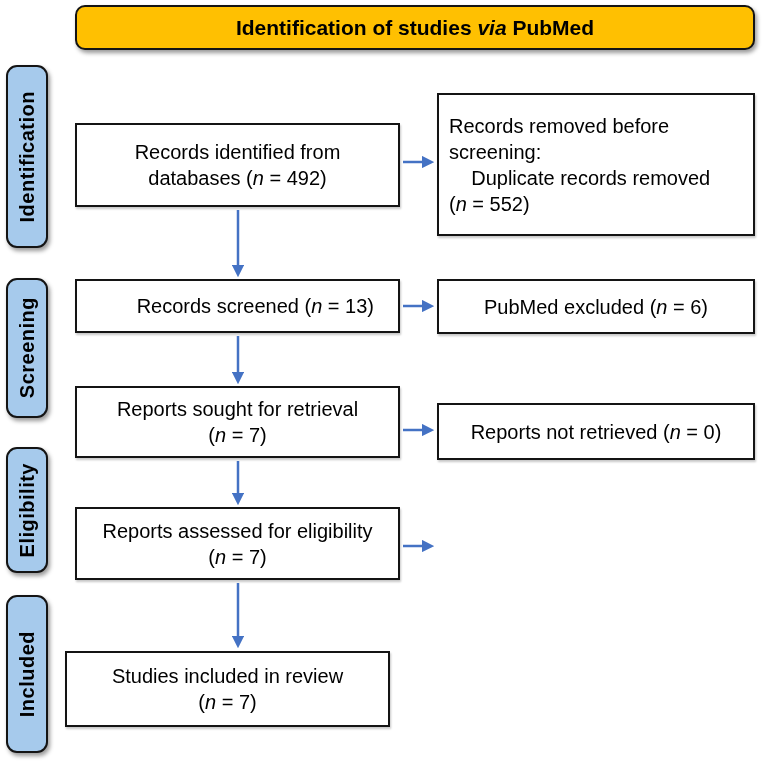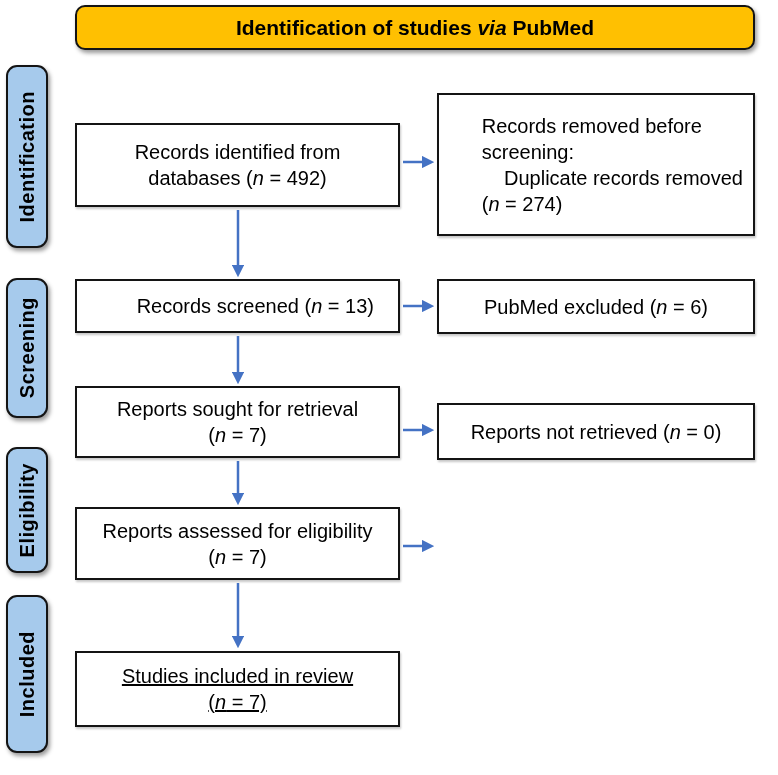--- a/index.html
+++ b/index.html
@@ -35,31 +35,31 @@
 
   
   .box{
     position:absolute;background:#ffffff;border:2.5px solid #141414;
     display:flex;align-items:center;justify-content:center;
     font-size:20px;line-height:26px;text-align:center;
     box-shadow:1px 2px 2px rgba(0,0,0,.22);
     box-sizing:border-box;padding:4px 24px;
   }
   .box .txt{white-space:pre-line;}
-  .box.align-left{justify-content:flex-end;text-align:left;padding:6px 10px;}
+  .box.align-left{justify-content:flex-start;text-align:left;padding:6px 10px;}
 
   .box-identified{left:75px;top:123px;width:325px;height:84px;}
   .box-removed{left:437px;top:93px;width:318px;height:143px;}
   .box-screened{left:75px;top:279px;width:325px;height:54px;justify-content:flex-end;}
   .box-rec-excluded{left:437px;top:279px;width:318px;height:55px;}
   .box-sought{left:75px;top:386px;width:325px;height:72px;align-items:center;}
   .box-not-retrieved{left:437px;top:403px;width:318px;height:57px;}
   .box-assessed{left:75px;top:507px;width:325px;height:73px;}
   .box-rep-excluded{left:437px;top:517px;width:318px;height:57px;}
-  .box-included{left:75px;top:651px;width:325px;height:76px;text-decoration:underline;}
+  .box-included{left:65px;top:651px;width:325px;height:76px;}
 
   
   .arrows{position:absolute;left:0;top:0;width:778px;height:775px;pointer-events:none;}
 </style>
 </head>
 <body>
 
 <div class="canvas">
 
   <div class="banner">
@@ -100,21 +100,21 @@
 
   <div class="box box-included">
     <div class="txt"><span>Studies included in review
 (</span><i>n</i><span> = 7)</span></div>
   </div>
 
   <div class="box box-removed align-left">
     <div class="txt"><span>Records removed before
 screening:
 &nbsp;&nbsp;&nbsp;&nbsp;Duplicate records removed
-(</span><i>n</i><span> = 274)</span></div>
+(</span><i>n</i><span> = 552)</span></div>
   </div>
 
   <div class="box box-rec-excluded">
     <div class="txt"><span>PubMed excluded (</span><i>n</i><span> = 6)</span></div>
   </div>
 
   <div class="box box-not-retrieved">
     <div class="txt"><span>Reports not retrieved (</span><i>n</i><span> = 0)</span></div>
   </div>
 

